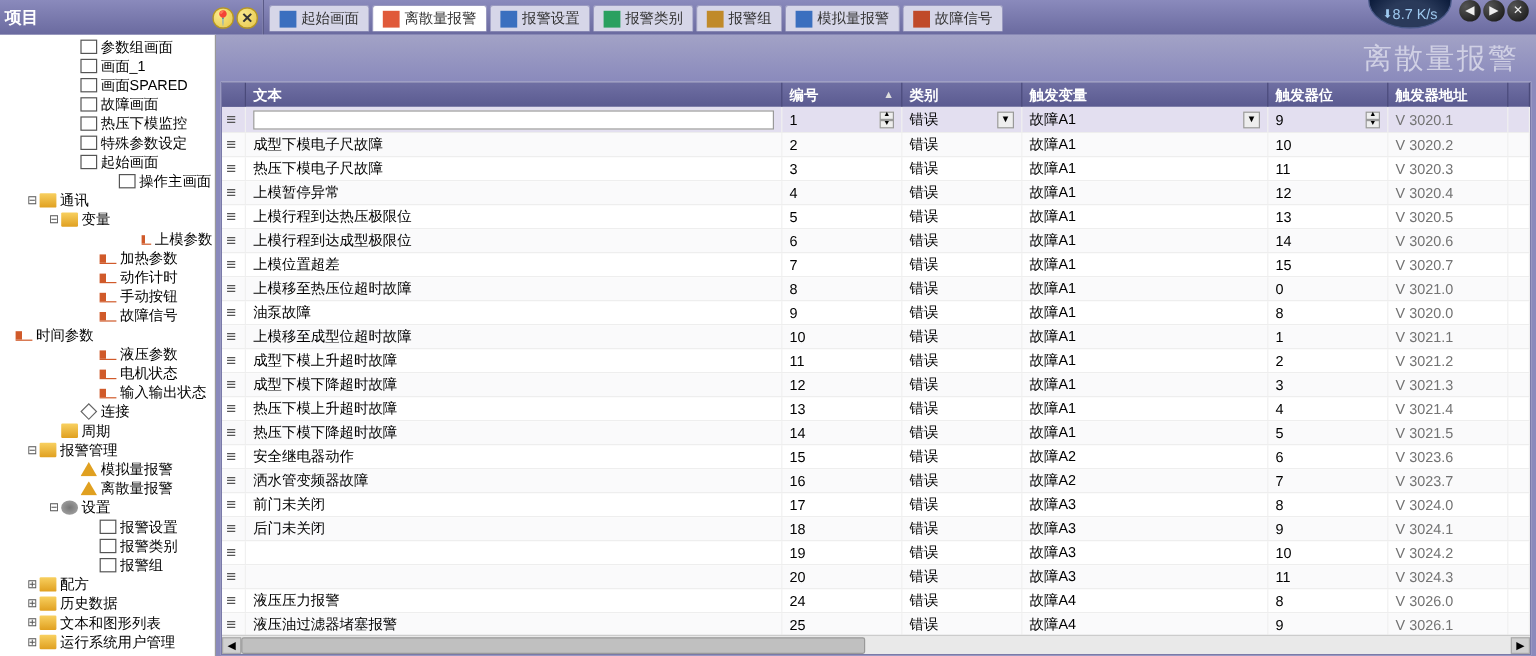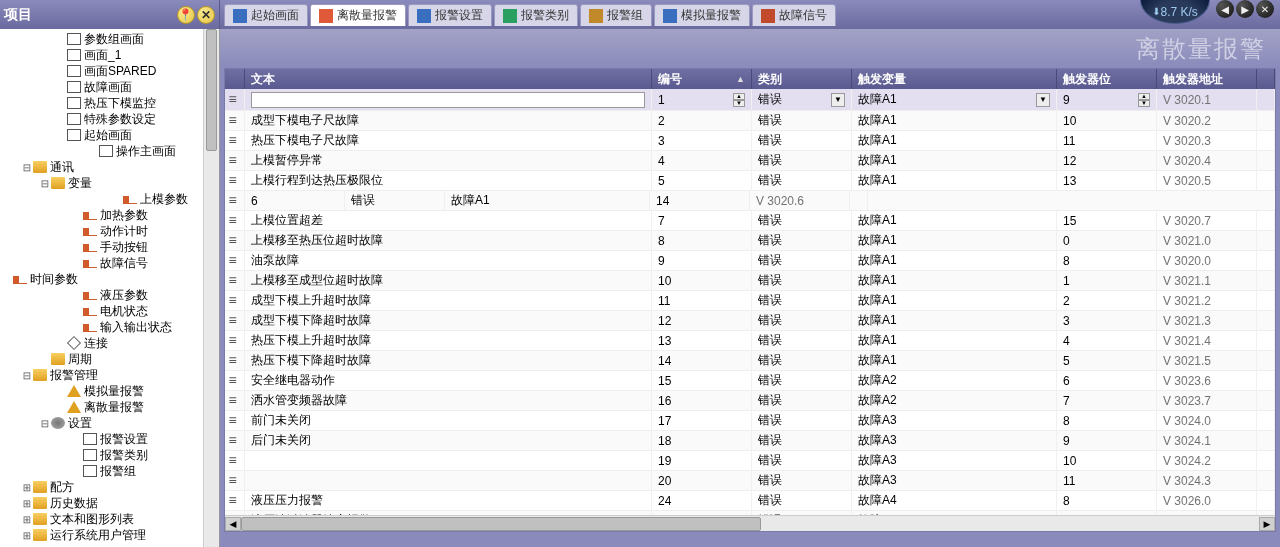--- a/index.html
+++ b/index.html
@@ -46,23 +46,23 @@
 .nav-arrow {
   width: 18px; height: 18px; border-radius: 50%;
   background: radial-gradient(circle at 30% 30%, #555, #111);
   display: flex; align-items: center; justify-content: center;
   color: #eee; cursor: pointer; font-size: 10px;
 }
 
 .body-row { flex: 1; display: flex; min-height: 0; }
 
 .tree-panel {
-  width: 220px; background: #fff;
+  width: 180px; background: #fff;
   border-right: 1px solid #999; position: relative;
-  overflow: hidden; display: flex;
+  overflow: hidden; display: flex; flex-direction: column;
 }
 .tree-scroll { flex: 1; overflow: hidden; padding: 2px 0; }
 .tree-vscrollbar {
   width: 16px; background: #e9e9e9;
   border-left: 1px solid #ccc; position: relative;
 }
 .tree-vscrollbar::before {
   content: ""; position: absolute; top: 0; left: 2px; right: 2px; height: 120px;
   background: #c0c0c0; border: 1px solid #999; border-radius: 2px;
 }
@@ -78,21 +78,21 @@
 .ic-set { background: radial-gradient(#777,#aaa); border-radius: 50%; }
 
 .right-panel { flex: 1; background: #8a8abc; display: flex; flex-direction: column; min-width: 0; }
 .banner {
   height: 39px; display: flex; align-items: center; justify-content: flex-end;
   padding: 0 14px;
   background: linear-gradient(to bottom, #a2a2c6 0%, #8a8abc 100%);
 }
 .banner-title { color: #d0d0e4; font-size: 24px; font-weight: 500; letter-spacing: 2px; }
 
-.grid-wrap { flex: 1; margin: 0 4px 15px 4px; background: #fff; border: 1px solid #7a7aa8; display: flex; flex-direction: column; min-height: 0; }
+.grid-wrap { flex: 1; margin: 0 4px 1px 4px; background: #fff; border: 1px solid #7a7aa8; display: flex; flex-direction: column; min-height: 0; }
 .grid-header { display: flex; height: 20px; background: linear-gradient(#6f6fa3,#5a5a90); color: #fff; font-weight: bold; }
 .gh { display: flex; align-items: center; padding: 0 6px; border-right: 1px solid #4a4a7a; height: 100%; overflow: hidden; }
 .gh .sort-ind { margin-left: auto; color: #ddd; font-size: 9px; }
 
 .corner { width: 20px; background: linear-gradient(#6f6fa3,#5a5a90); border-right: 1px solid #4a4a7a; }
 .w-text { flex: 1; min-width: 200px; }
 .w-id { width: 100px; }
 .w-cat { width: 100px; }
 .w-var { width: 205px; }
 .w-bit { width: 100px; }
@@ -448,20 +448,21 @@
             <div class="gc w-cat">错误</div>
             <div class="gc w-var">故障A1</div>
             <div class="gc w-bit">13</div>
             <div class="gc w-addr addr">V 3020.5</div>
             <div class="gc w-tail"></div>
           </div>
           <div class="grow">
             <div class="gc corner-cell">
               <span class="bars"></span>
             </div>
+            <div class="gc w-text">上模行程到达成型极限位</div>
             <div class="gc w-id">6</div>
             <div class="gc w-cat">错误</div>
             <div class="gc w-var">故障A1</div>
             <div class="gc w-bit">14</div>
             <div class="gc w-addr addr">V 3020.6</div>
             <div class="gc w-tail"></div>
           </div>
           <div class="grow">
             <div class="gc corner-cell">
               <span class="bars"></span>

